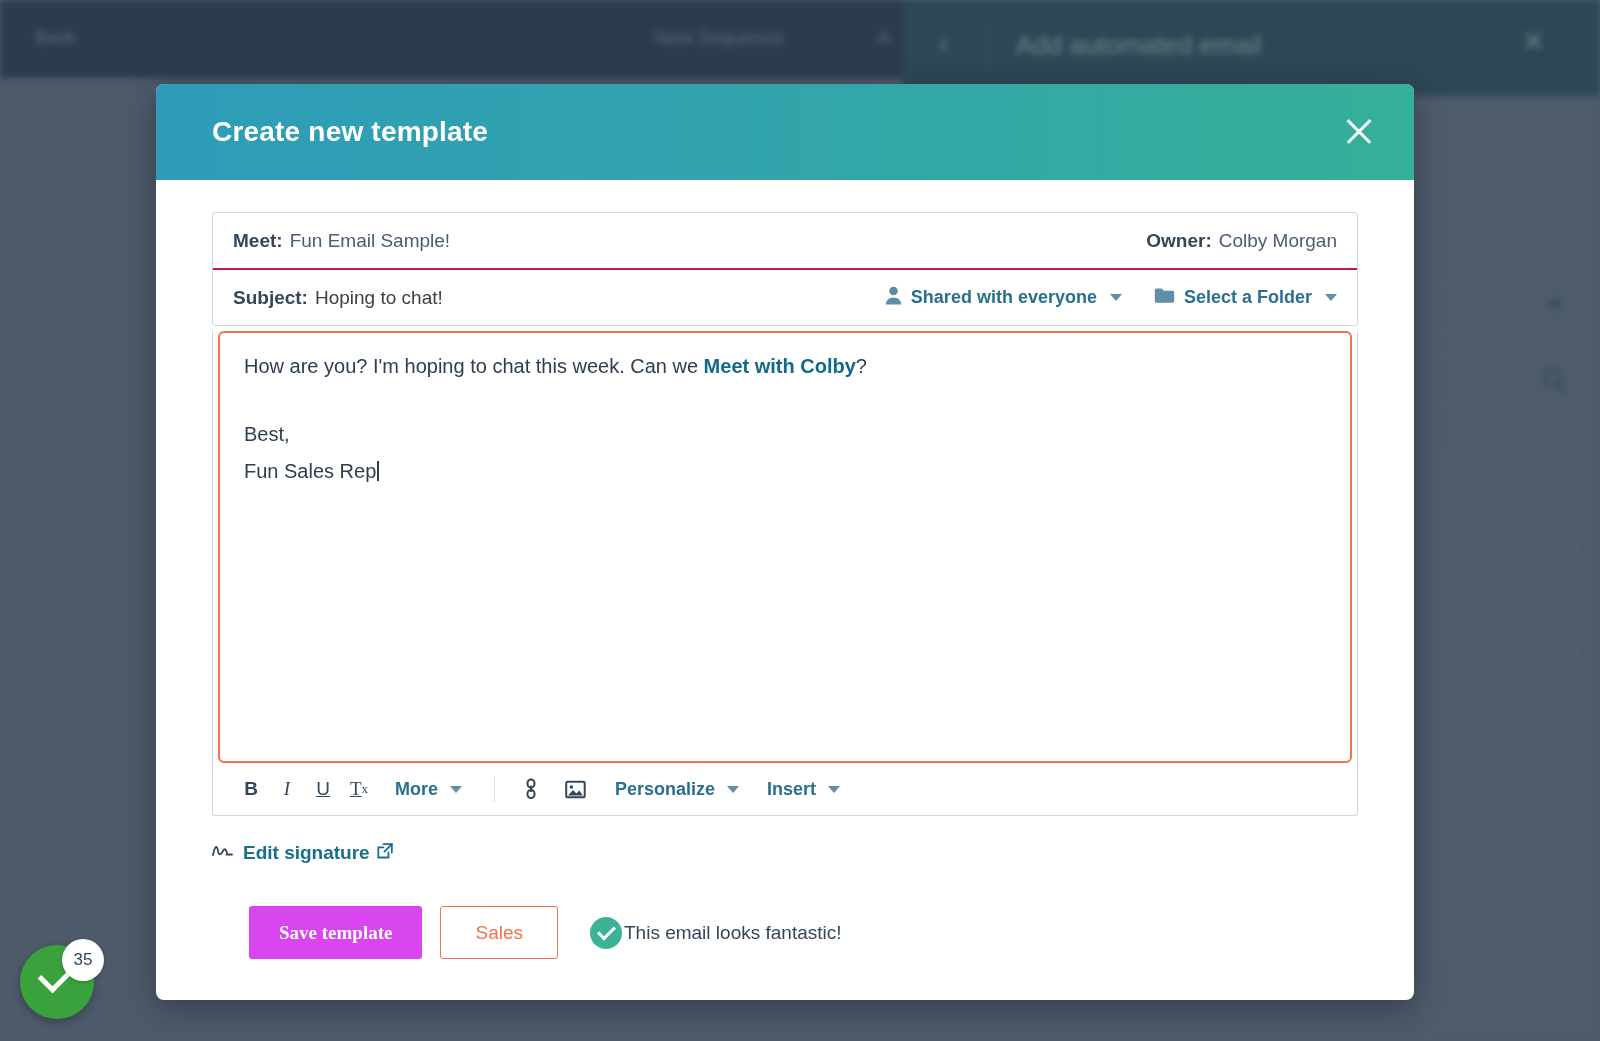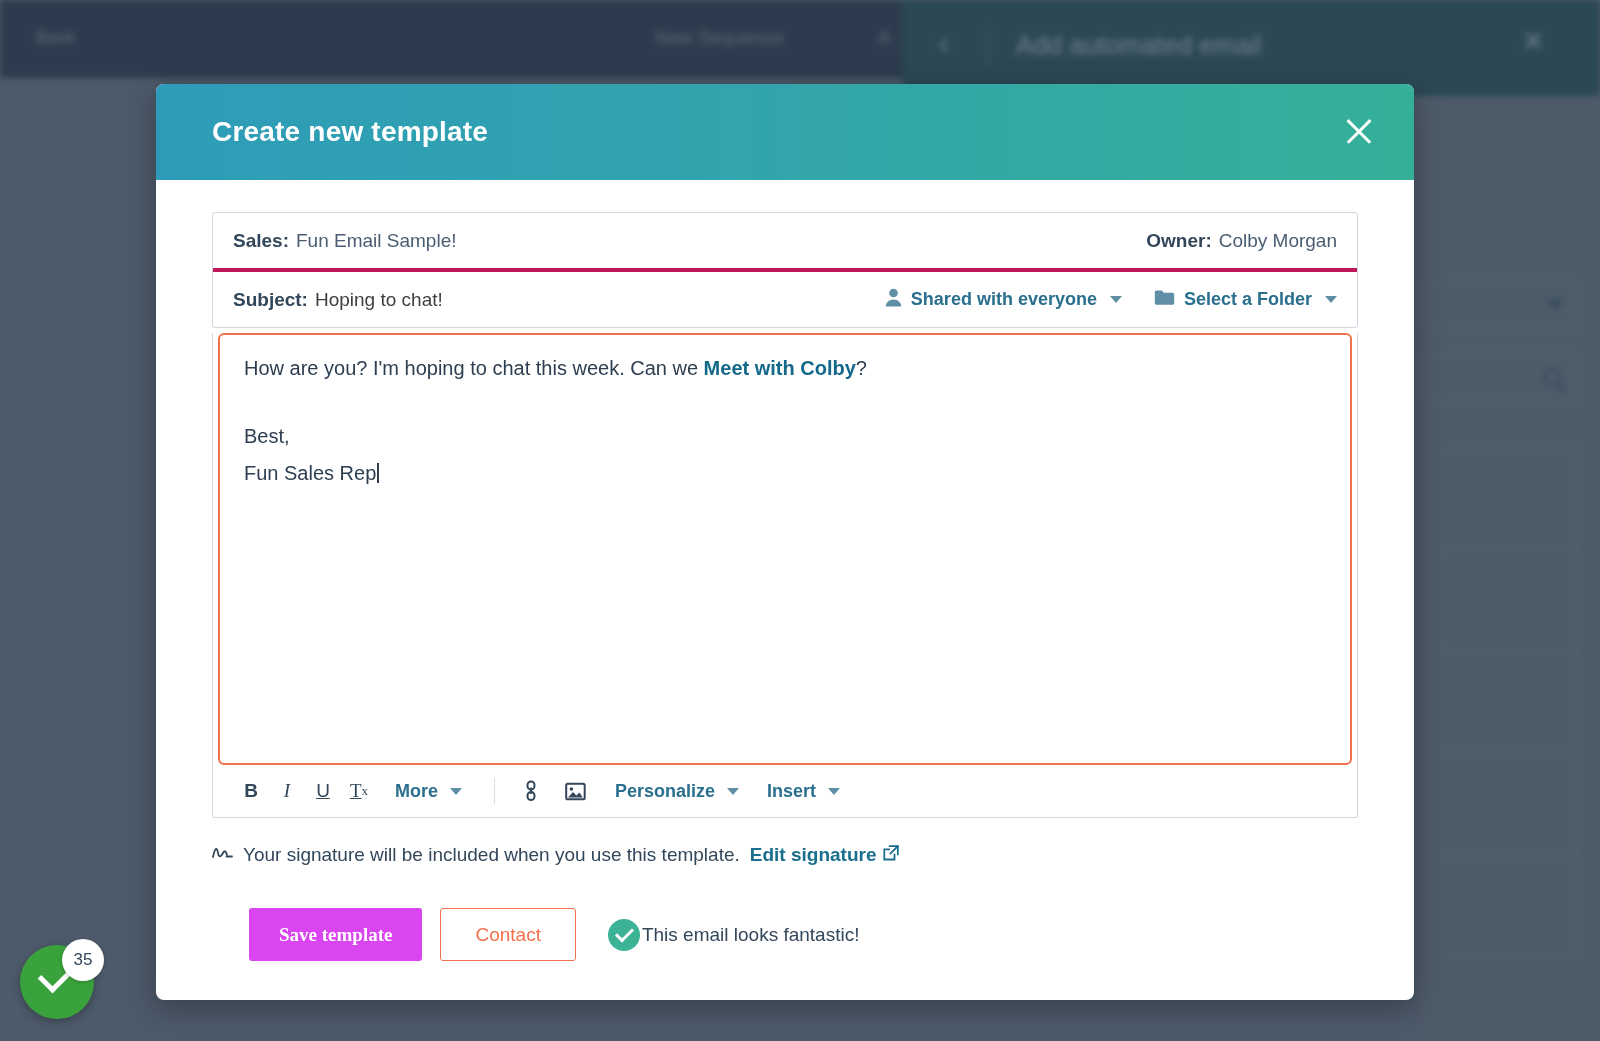--- a/index.html
+++ b/index.html
@@ -213,21 +213,21 @@
     border-radius: 3px;
     overflow: hidden;
   }
   .field-row {
     display: flex;
     align-items: center;
     height: 55px;
     padding: 0 20px;
   }
   .field-row + .field-row {
-    border-top: 4px solid #be185d;
+    border-top: 2px solid #be185d;
   }
   .field-label {
     font-size: 19px;
     font-weight: bold;
     color: #33475b;
     margin-right: 7px;
   }
   .field-value {
     font-size: 19px;
     color: #404040;
@@ -470,21 +470,21 @@
     <div class="modal-header">
       <div class="modal-title">Create new template</div>
       <div class="modal-close"></div>
     </div>
 
     <div class="modal-body">
 
       <div class="field-card">
 
         <div class="field-row">
-          <span class="field-label">Sales:</span>
+          <span class="field-label">Meet:</span>
           <span class="field-value light">Fun Email Sample!</span>
           <span class="spacer"></span>
           <span class="owner-wrap">
             <span class="field-label">Owner:</span>
             <span class="field-value light">Colby Morgan</span>
           </span>
         </div>
 
         <div class="field-row">
           <span class="field-label">Subject:</span>
@@ -572,36 +572,35 @@
         </div>
       </div>
 
       <div class="sig-note">
         <span>
           <svg width="21" height="17" viewBox="0 0 21 17">
             <path d="M1 13 C3 3, 5 3, 6 9 C7 14, 9 13, 11 9 C12.5 6, 14 7, 15 11" fill="none" stroke="#33475b" stroke-width="1.8" stroke-linecap="round"></path>
             <path d="M14.5 12.5 L20 12.5" stroke="#33475b" stroke-width="1.8" stroke-linecap="round"></path>
           </svg>
         </span>
-        <span>Your signature will be included when you use this template.</span>
         <span class="sig-link">
           <span>Edit signature</span>
           <span>
             <svg width="16" height="16" viewBox="0 0 16 16">
               <path d="M6.5 1.2h8.3v8.3" fill="none" stroke="#1a6e8e" stroke-width="1.8" stroke-linecap="round"></path>
               <path d="M14.8 1.2 L7.4 8.6" fill="none" stroke="#1a6e8e" stroke-width="1.8" stroke-linecap="round"></path>
               <path d="M11.5 9.4v5.1H1.3V4.3h5.1" fill="none" stroke="#1a6e8e" stroke-width="1.8" stroke-linecap="round"></path>
             </svg>
           </span>
         </span>
       </div>
 
       <div class="footer">
         <button class="btn-save">Save template</button>
-        <button class="btn-cancel">Contact</button>
+        <button class="btn-cancel">Sales</button>
         <span class="fantastic">
           <span class="fan-circle">
             <span class="tick2"></span>
           </span>
           <span>This email looks fantastic!</span>
         </span>
       </div>
 
     </div>
   </div>

